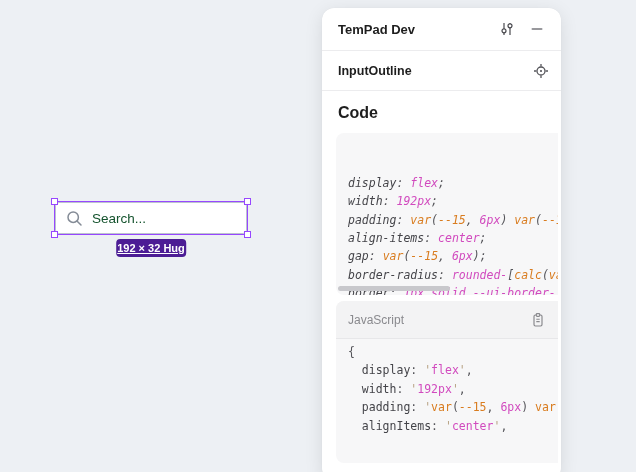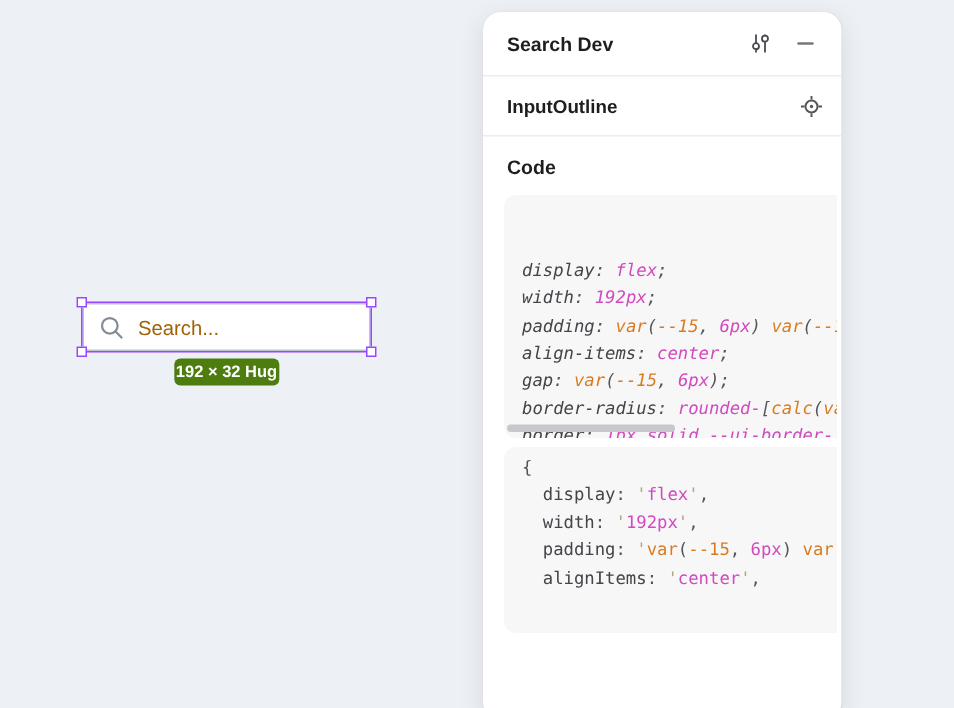--- a/index.html
+++ b/index.html
@@ -3,43 +3,43 @@
 <meta charset="utf-8">
 <style>
   html,body{margin:0;padding:0;}
   body{font-family:"Liberation Sans","DejaVu Sans",sans-serif;}
   #stage{position:relative;width:636px;height:472px;background:#edf0f4;overflow:hidden;}
 
   
   .search-input{position:absolute;left:55px;top:202px;width:192px;height:32px;background:#fff;
     border:1px solid #bcc3cd;border-radius:4px;display:flex;align-items:center;gap:9px;
     padding:0 10px;box-sizing:border-box;}
-  .search-input .ph{color:#a16207;font-size:13.5px;}
+  .search-input .ph{color:#14532d;font-size:13.5px;}
   .sel-outline{position:absolute;left:54px;top:201px;width:192px;height:32px;
     border:1px solid #9747ff;pointer-events:auto;}
   .handle{position:absolute;width:7px;height:7px;background:#fff;border:1px solid #9747ff;box-sizing:border-box;}
   .handle.tl{left:-4px;top:-4px;} .handle.tr{right:-4px;top:-4px;}
   .handle.bl{left:-4px;bottom:-4px;} .handle.br{right:-4px;bottom:-4px;}
   .size-badge{position:absolute;left:151px;top:239px;transform:translateX(-50%);
-    height:18px;line-height:18px;padding:0 1px;border-radius:4px;background:#4d7c0f;
-    color:#fff;font-size:11px;font-weight:bold;white-space:nowrap;}
+    height:18px;line-height:18px;padding:0 1px;border-radius:4px;background:#4c1d95;
+    color:#fff;font-size:11px;font-weight:bold;white-space:nowrap;text-decoration:underline;}
 
   
   .panel{position:absolute;left:322px;top:8px;width:239px;height:472px;background:#fff;
     border-radius:12px;box-shadow:0 4px 18px rgba(0,0,0,.10),0 0 1px rgba(0,0,0,.08);overflow:hidden;}
   .panel-header{height:42px;display:flex;align-items:center;padding:0 14px 0 16px;
     border-bottom:1px solid #ececee;}
   .panel-title{flex:1;font-size:13px;font-weight:bold;color:#1e1e1e;}
   .icon-btn{display:flex;align-items:center;justify-content:center;width:20px;height:20px;cursor:pointer;}
   .icon-btn + .icon-btn{margin-left:10px;}
   .component-row{height:39px;display:flex;align-items:center;padding:0 10px 0 16px;
     border-bottom:1px solid #ececee;}
   .component-name{flex:1;font-size:12.5px;font-weight:bold;color:#1e1e1e;}
   .code-section{padding:13px 3px 0 14px;}
-  .section-title{font-size:13px;font-weight:bold;color:#1e1e1e;padding-left:2px;margin:0 0 11px 0;}
+  .section-title{font-size:16px;font-weight:bold;color:#1e1e1e;padding-left:2px;margin:0 0 11px 0;}
   .code-block{border-radius:8px 0 0 8px;background:#f7f7f8;margin-bottom:6px;overflow:hidden;}
   .code-block-header{height:37px;background:#f3f3f4;border-bottom:1px solid #e7e7e9;
     display:flex;align-items:center;padding:0 10px 0 12px;}
   .code-block-label{flex:1;font-size:12px;color:#8a8a8e;}
   .code-body{position:relative;padding:4px 0 0 12px;font-family:"DejaVu Sans Mono","Liberation Mono",monospace;
     font-size:11.5px;line-height:18.4px;white-space:pre;overflow:hidden;color:#444;}
   .code-body.css-body{height:162px;box-sizing:border-box;font-style:italic;}
   .code-body.js-body{height:120px;}
   .hscrollbar{position:absolute;left:2px;bottom:4px;width:112px;height:5px;border-radius:3px;background:#c8c8cc;cursor:pointer;}
 </style>
@@ -63,21 +63,21 @@
     <div class="handle tr"></div>
     <div class="handle bl"></div>
     <div class="handle br"></div>
   </div>
 
   <div class="size-badge">192 × 32 Hug</div>
 
   <div class="panel">
 
     <div class="panel-header">
-      <span class="panel-title">Search Dev</span>
+      <span class="panel-title">TemPad Dev</span>
       <span class="icon-btn">
         <span style="display:flex;">
           <svg width="16" height="16" viewBox="0 0 16 16" fill="none">
             <line x1="5" y1="2" x2="5" y2="14" stroke="#4a4a4f" stroke-width="1.2"></line>
             <line x1="11" y1="2" x2="11" y2="14" stroke="#4a4a4f" stroke-width="1.2"></line>
             <circle cx="5" cy="9.8" r="2" fill="#ffffff" stroke="#4a4a4f" stroke-width="1.2"></circle>
             <circle cx="11" cy="4.8" r="2" fill="#ffffff" stroke="#4a4a4f" stroke-width="1.2"></circle>
           </svg>
         </span>
       </span>
@@ -109,18 +109,31 @@
     <div class="code-section">
       <div class="section-title">Code</div>
 
       <div class="code-block">
         <div class="code-body css-body">
           <div><span style="color: rgb(68, 68, 73);">display</span><span style="color: rgb(85, 85, 90);">: </span><span style="color: rgb(209, 74, 190);">flex</span><span style="color: rgb(85, 85, 90);">;</span></div><div><span style="color: rgb(68, 68, 73);">width</span><span style="color: rgb(85, 85, 90);">: </span><span style="color: rgb(209, 74, 190);">192px</span><span style="color: rgb(85, 85, 90);">;</span></div><div><span style="color: rgb(68, 68, 73);">padding</span><span style="color: rgb(85, 85, 90);">: </span><span style="color: rgb(217, 124, 31);">var</span><span style="color: rgb(85, 85, 90);">(</span><span style="color: rgb(217, 124, 31);">--15</span><span style="color: rgb(85, 85, 90);">, </span><span style="color: rgb(209, 74, 190);">6px</span><span style="color: rgb(85, 85, 90);">) </span><span style="color: rgb(217, 124, 31);">var</span><span style="color: rgb(85, 85, 90);">(</span><span style="color: rgb(217, 124, 31);">--15</span></div><div><span style="color: rgb(68, 68, 73);">align-items</span><span style="color: rgb(85, 85, 90);">: </span><span style="color: rgb(209, 74, 190);">center</span><span style="color: rgb(85, 85, 90);">;</span></div><div><span style="color: rgb(68, 68, 73);">gap</span><span style="color: rgb(85, 85, 90);">: </span><span style="color: rgb(217, 124, 31);">var</span><span style="color: rgb(85, 85, 90);">(</span><span style="color: rgb(217, 124, 31);">--15</span><span style="color: rgb(85, 85, 90);">, </span><span style="color: rgb(209, 74, 190);">6px</span><span style="color: rgb(85, 85, 90);">);</span></div><div><span style="color: rgb(68, 68, 73);">border-radius</span><span style="color: rgb(85, 85, 90);">: </span><span style="color: rgb(209, 74, 190);">rounded-</span><span style="color: rgb(85, 85, 90);">[</span><span style="color: rgb(217, 124, 31);">calc</span><span style="color: rgb(85, 85, 90);">(</span><span style="color: rgb(217, 124, 31);">var</span></div><div><span style="color: rgb(68, 68, 73);">border</span><span style="color: rgb(85, 85, 90);">: </span><span style="color: rgb(209, 74, 190);">1px solid --ui-border-</span></div><div class="hscrollbar"></div>
         </div>
       </div>
 
       <div class="code-block">
+        <div class="code-block-header">
+          <span class="code-block-label">JavaScript</span>
+          <span class="icon-btn">
+            <span style="display:flex;">
+              <svg width="16" height="16" viewBox="0 0 16 16" fill="none">
+                <rect x="4" y="3" width="8" height="11" rx="1.4" stroke="#8a8a8e" stroke-width="1.2"></rect>
+                <rect x="6.3" y="1.7" width="3.4" height="2.6" rx="0.8" fill="#f3f3f4" stroke="#8a8a8e" stroke-width="1.2"></rect>
+                <line x1="6.3" y1="7.2" x2="9.7" y2="7.2" stroke="#8a8a8e" stroke-width="1.1"></line>
+                <line x1="6.3" y1="9.6" x2="9.7" y2="9.6" stroke="#8a8a8e" stroke-width="1.1"></line>
+              </svg>
+            </span>
+          </span>
+        </div>
         <div class="code-body js-body"><div><span style="color: rgb(85, 85, 90);">{</span></div><div><span style="color: rgb(68, 68, 73);">  display</span><span style="color: rgb(85, 85, 90);">: </span><span style="color: rgb(183, 162, 132);">'</span><span style="color: rgb(209, 74, 190);">flex</span><span style="color: rgb(183, 162, 132);">'</span><span style="color: rgb(85, 85, 90);">,</span></div><div><span style="color: rgb(68, 68, 73);">  width</span><span style="color: rgb(85, 85, 90);">: </span><span style="color: rgb(183, 162, 132);">'</span><span style="color: rgb(209, 74, 190);">192px</span><span style="color: rgb(183, 162, 132);">'</span><span style="color: rgb(85, 85, 90);">,</span></div><div><span style="color: rgb(68, 68, 73);">  padding</span><span style="color: rgb(85, 85, 90);">: </span><span style="color: rgb(183, 162, 132);">'</span><span style="color: rgb(217, 124, 31);">var</span><span style="color: rgb(85, 85, 90);">(</span><span style="color: rgb(217, 124, 31);">--15</span><span style="color: rgb(85, 85, 90);">, </span><span style="color: rgb(209, 74, 190);">6px</span><span style="color: rgb(85, 85, 90);">) </span><span style="color: rgb(217, 124, 31);">var</span><span style="color: rgb(85, 85, 90);">(</span></div><div><span style="color: rgb(68, 68, 73);">  alignItems</span><span style="color: rgb(85, 85, 90);">: </span><span style="color: rgb(183, 162, 132);">'</span><span style="color: rgb(209, 74, 190);">center</span><span style="color: rgb(183, 162, 132);">'</span><span style="color: rgb(85, 85, 90);">,</span></div></div>
       </div>
 
     </div>
   </div>
 </div>
 
 </body></html>

